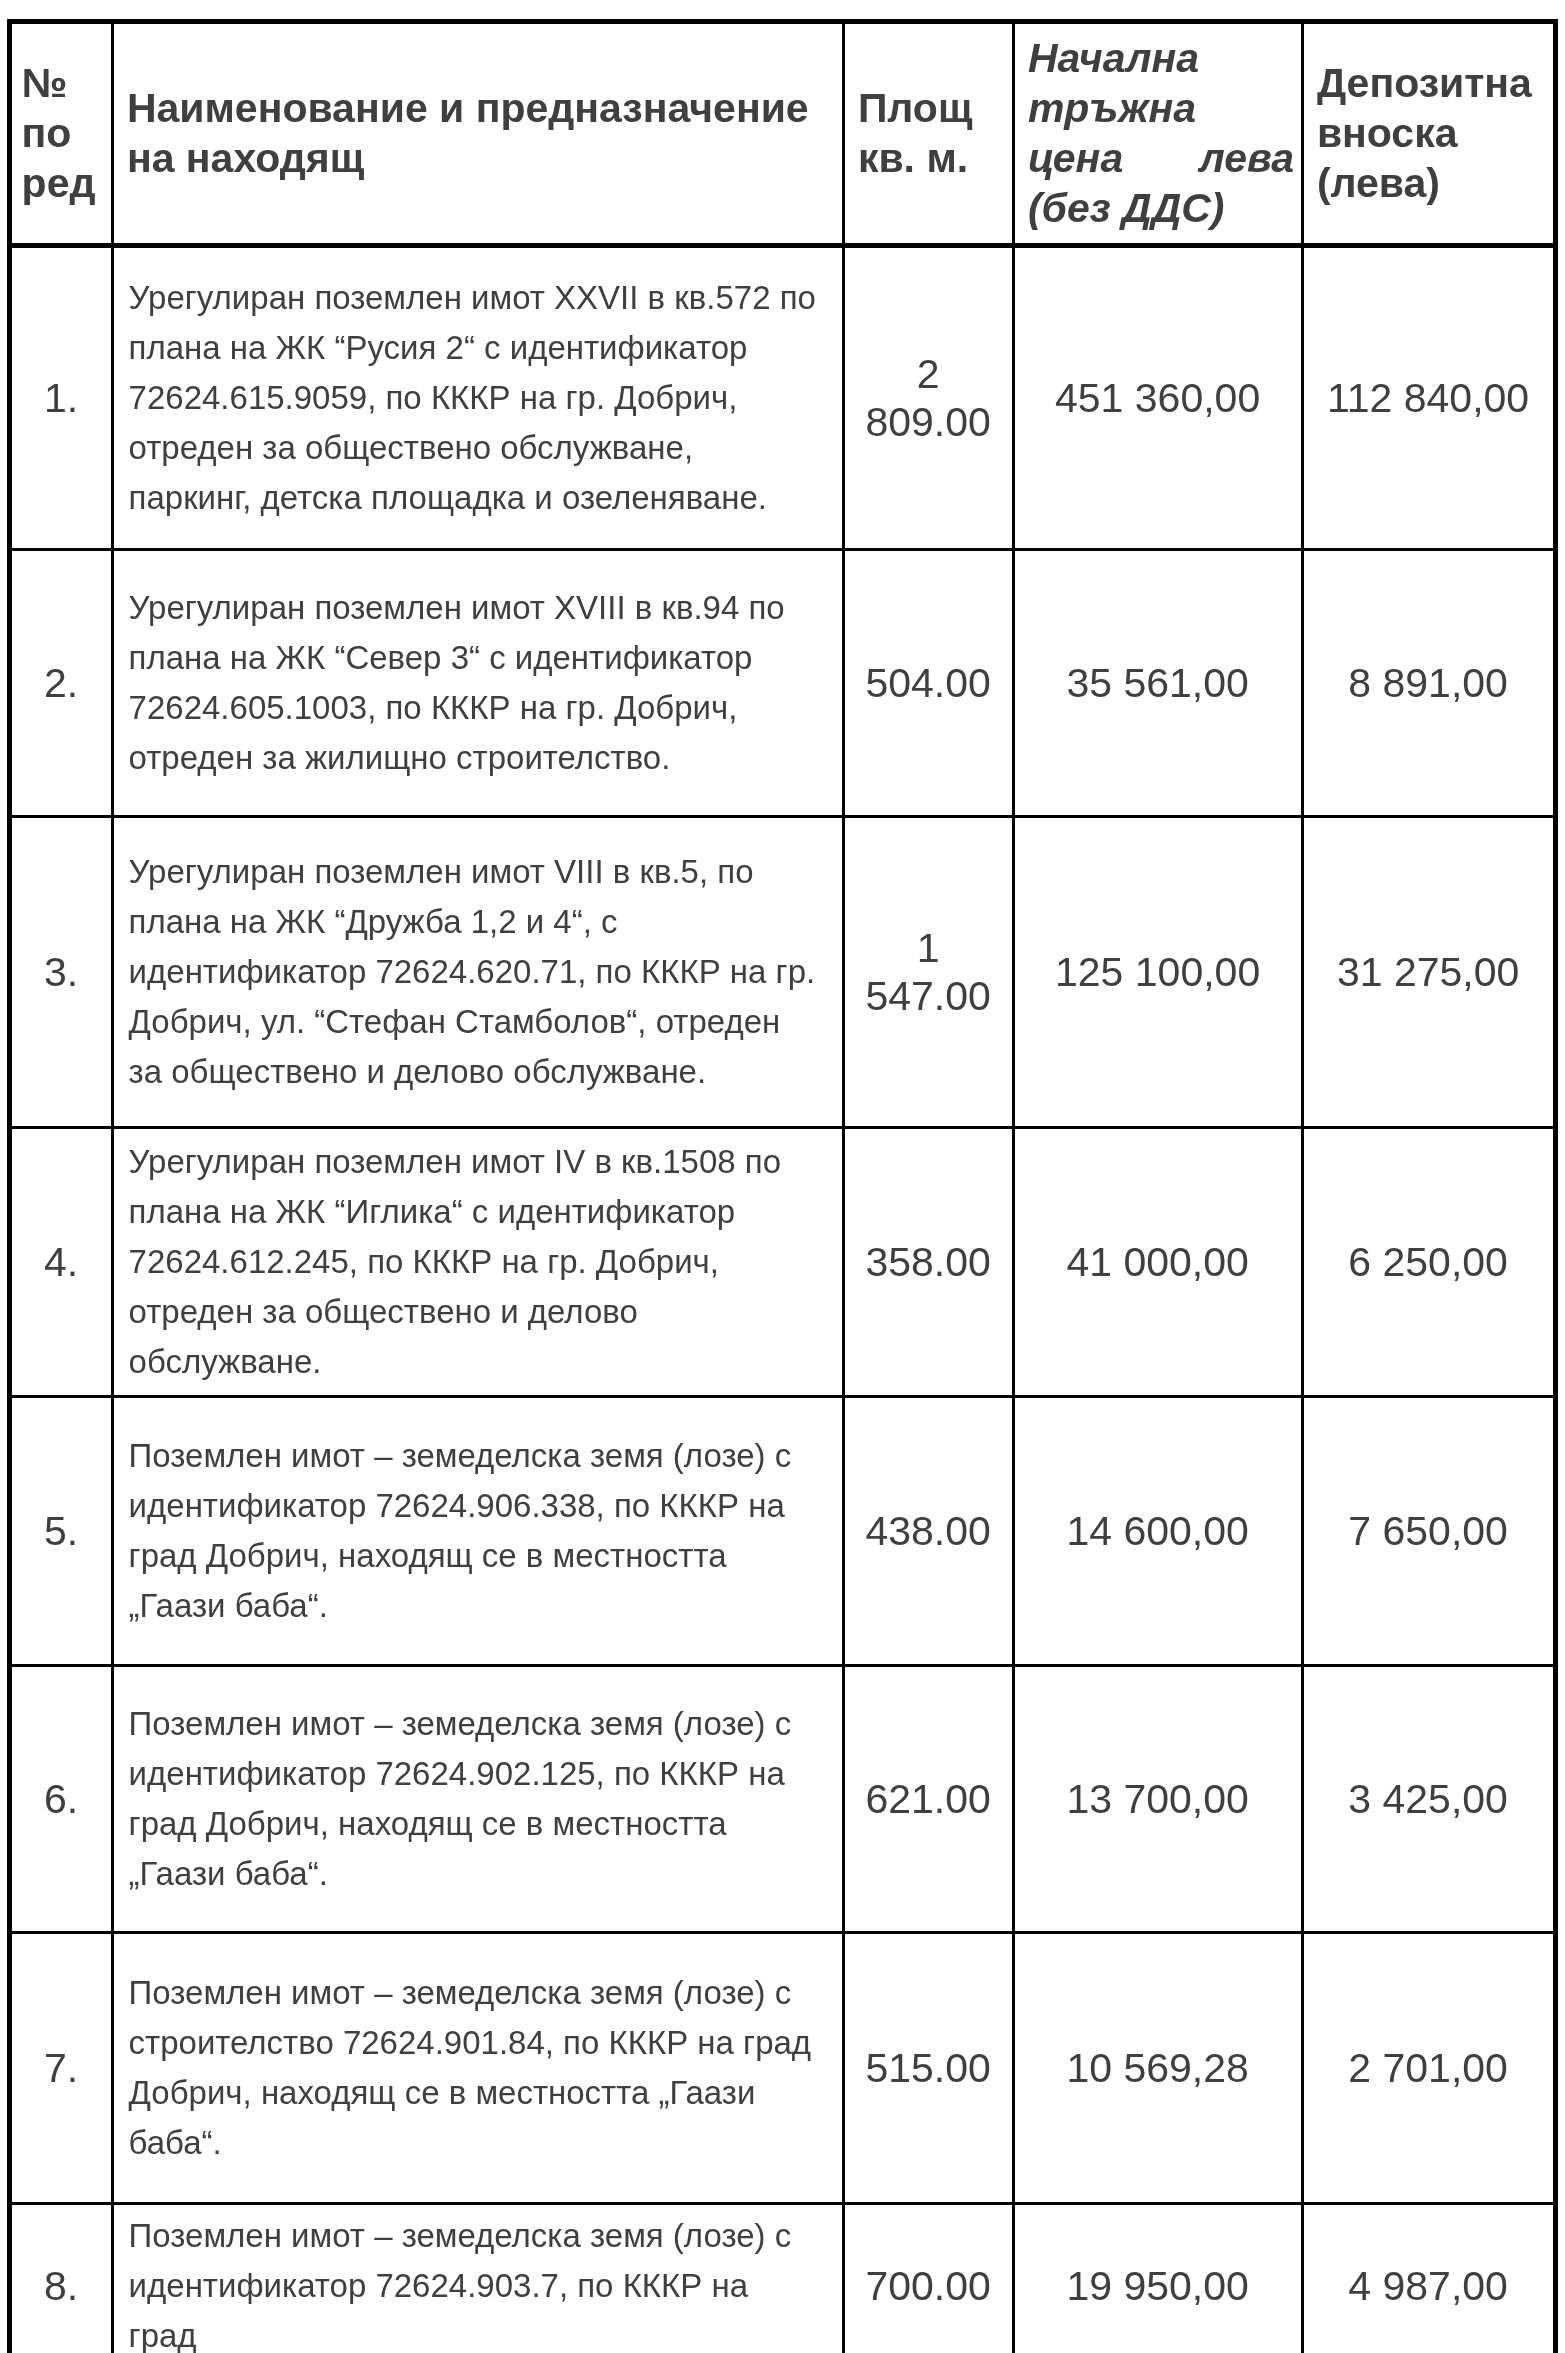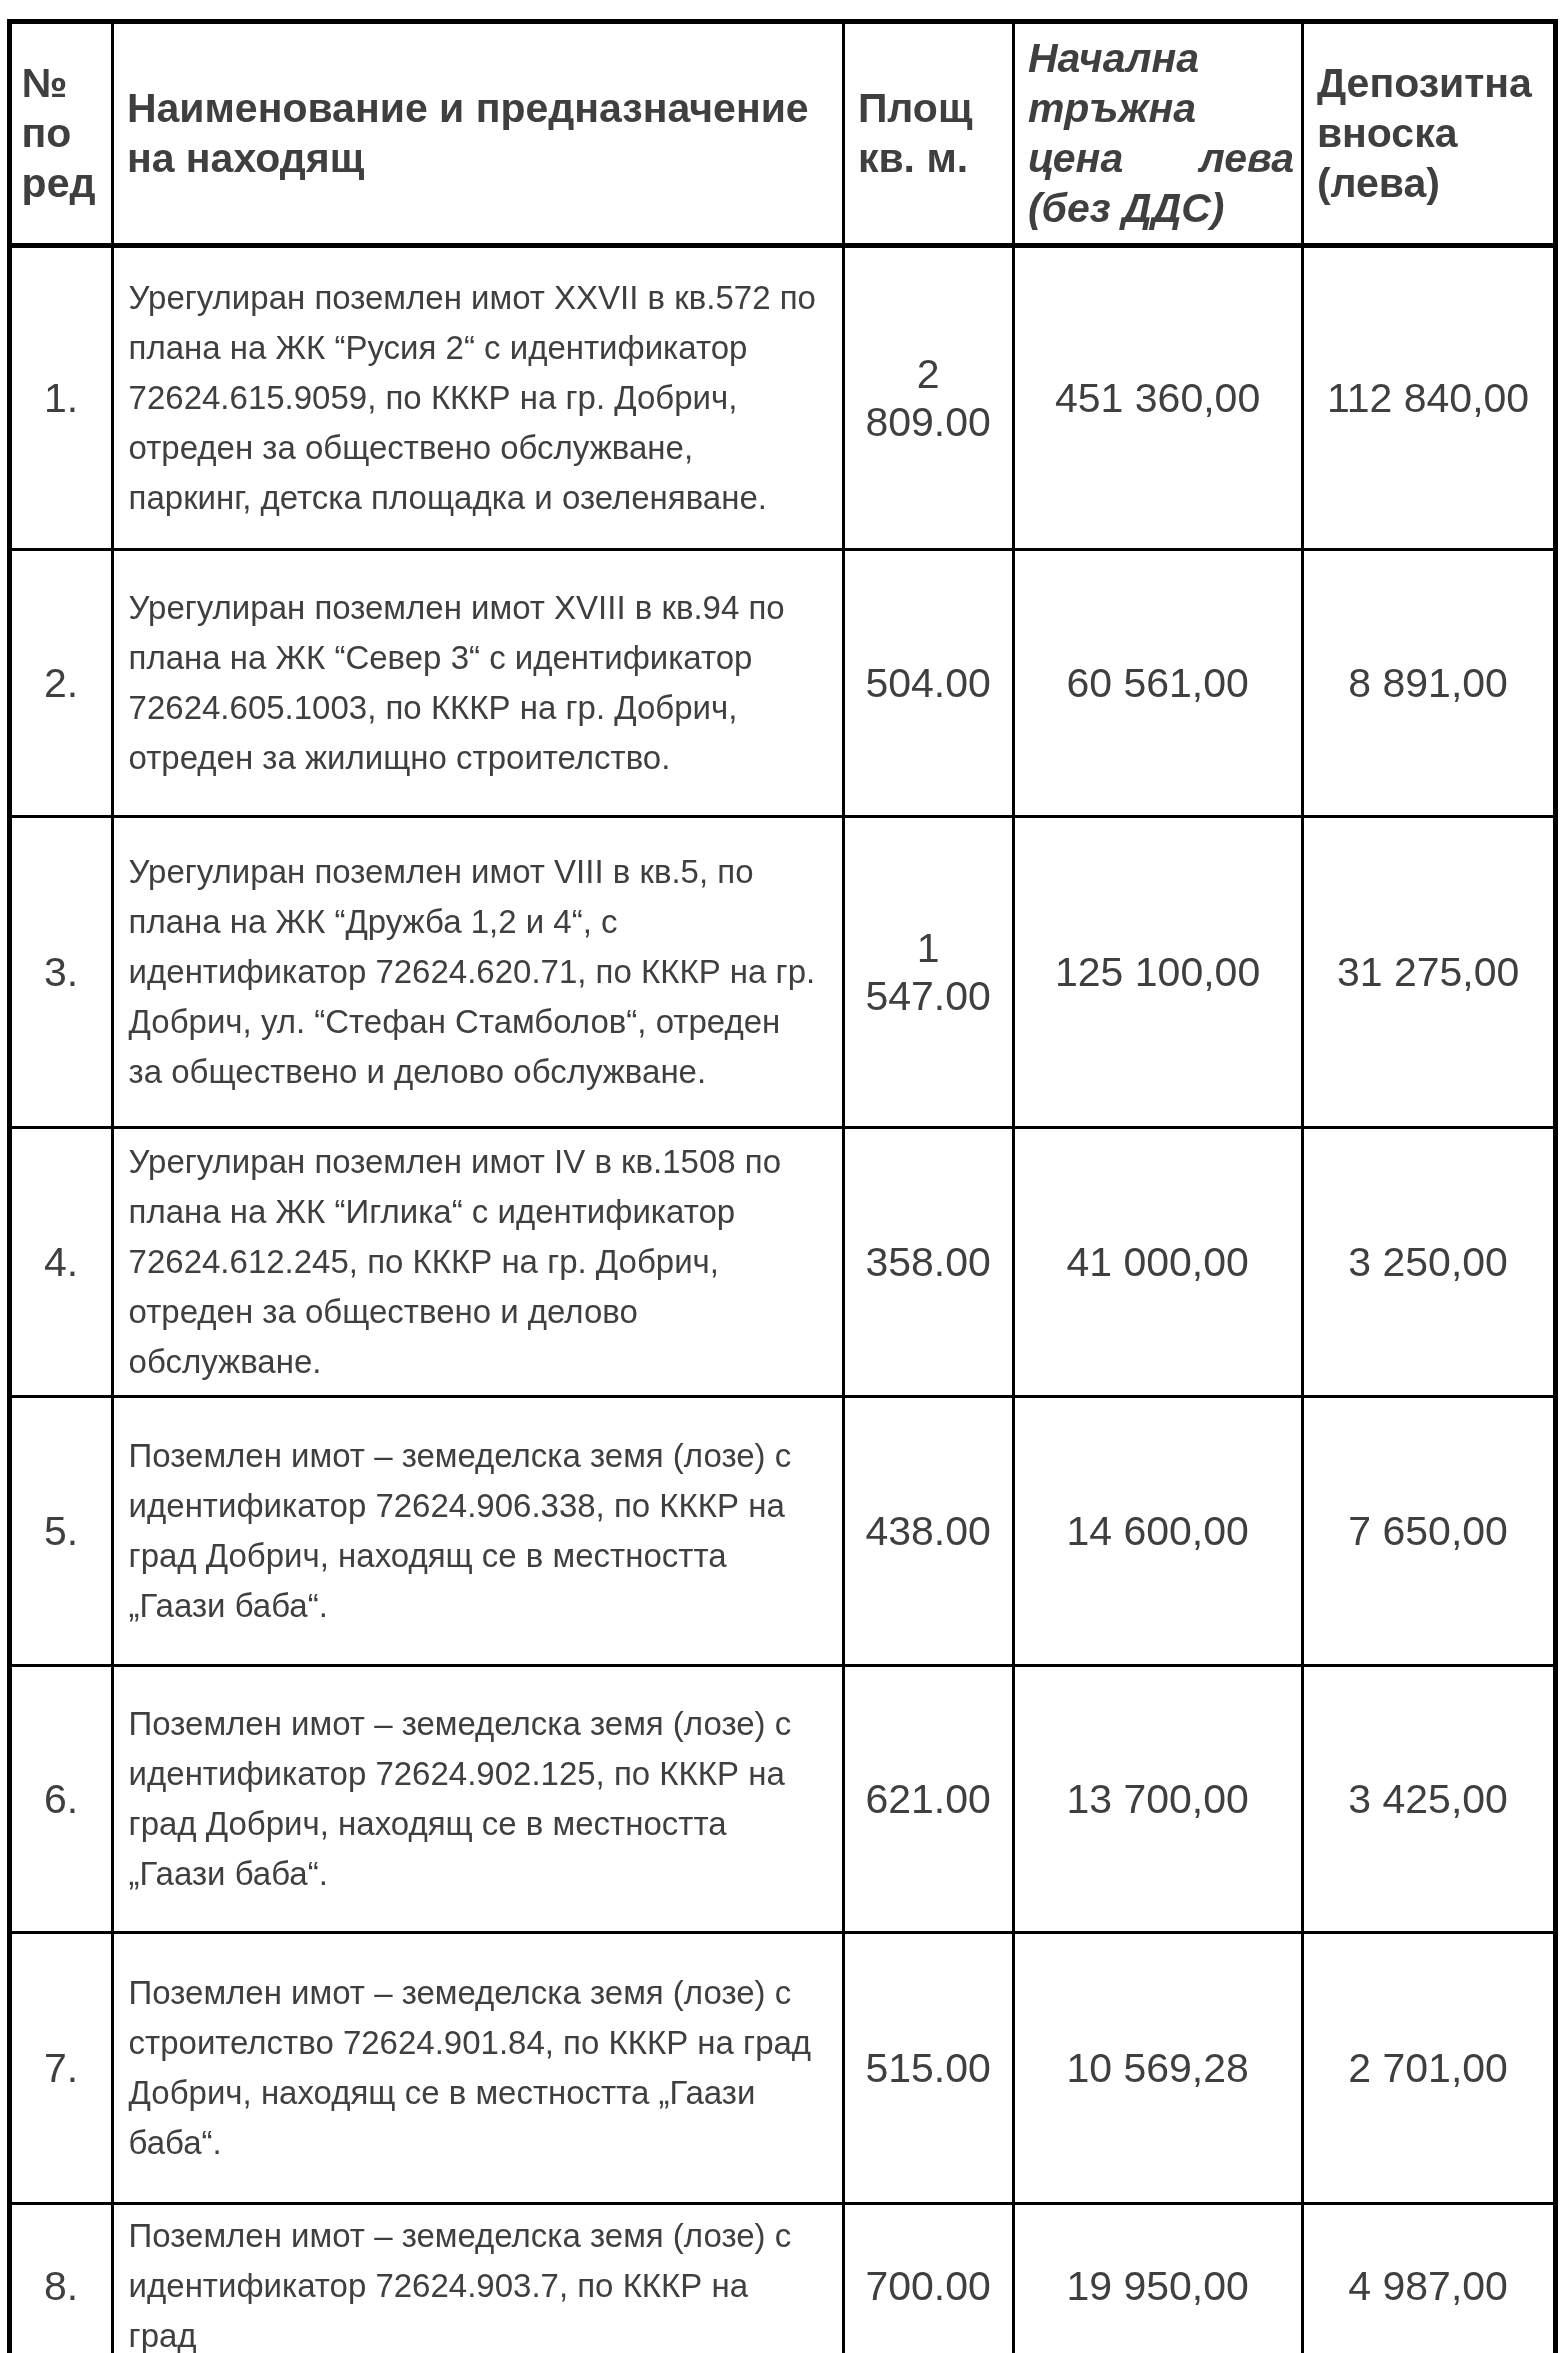--- a/index.html
+++ b/index.html
@@ -97,36 +97,36 @@
         <td class="c-num">1.</td>
         <td class="c-name">Урегулиран поземлен имот XXVII в кв.572 по плана на ЖК “Русия 2“ с идентификатор 72624.615.9059, по КККР на гр. Добрич, отреден за обществено обслужване, паркинг, детска площадка и озеленяване.</td>
         <td class="c-area">2 809.00</td>
         <td class="c-price">451 360,00</td>
         <td class="c-deposit">112 840,00</td>
       </tr>
       <tr class="r-2">
         <td class="c-num">2.</td>
         <td class="c-name">Урегулиран поземлен имот XVIII в кв.94 по плана на ЖК “Север 3“ с идентификатор 72624.605.1003, по КККР на гр. Добрич, отреден за жилищно строителство.</td>
         <td class="c-area">504.00</td>
-        <td class="c-price">60 561,00</td>
+        <td class="c-price">35 561,00</td>
         <td class="c-deposit">8 891,00</td>
       </tr>
       <tr class="r-3">
         <td class="c-num">3.</td>
         <td class="c-name">Урегулиран поземлен имот VIII в кв.5, по плана на ЖК “Дружба 1,2 и 4“, с идентификатор 72624.620.71, по КККР на гр. Добрич, ул. “Стефан Стамболов“, отреден за обществено и делово обслужване.</td>
         <td class="c-area">1 547.00</td>
         <td class="c-price">125 100,00</td>
         <td class="c-deposit">31 275,00</td>
       </tr>
       <tr class="r-4">
         <td class="c-num">4.</td>
         <td class="c-name">Урегулиран поземлен имот IV в кв.1508 по плана на ЖК “Иглика“ с идентификатор 72624.612.245, по КККР на гр. Добрич, отреден за обществено и делово обслужване.</td>
         <td class="c-area">358.00</td>
         <td class="c-price">41 000,00</td>
-        <td class="c-deposit">3 250,00</td>
+        <td class="c-deposit">6 250,00</td>
       </tr>
       <tr class="r-5">
         <td class="c-num">5.</td>
         <td class="c-name">Поземлен имот – земеделска земя (лозе) с идентификатор 72624.906.338, по КККР на град Добрич, находящ се в местността „Гаази баба“.</td>
         <td class="c-area">438.00</td>
         <td class="c-price">14 600,00</td>
         <td class="c-deposit">7 650,00</td>
       </tr>
       <tr class="r-6">
         <td class="c-num">6.</td>

